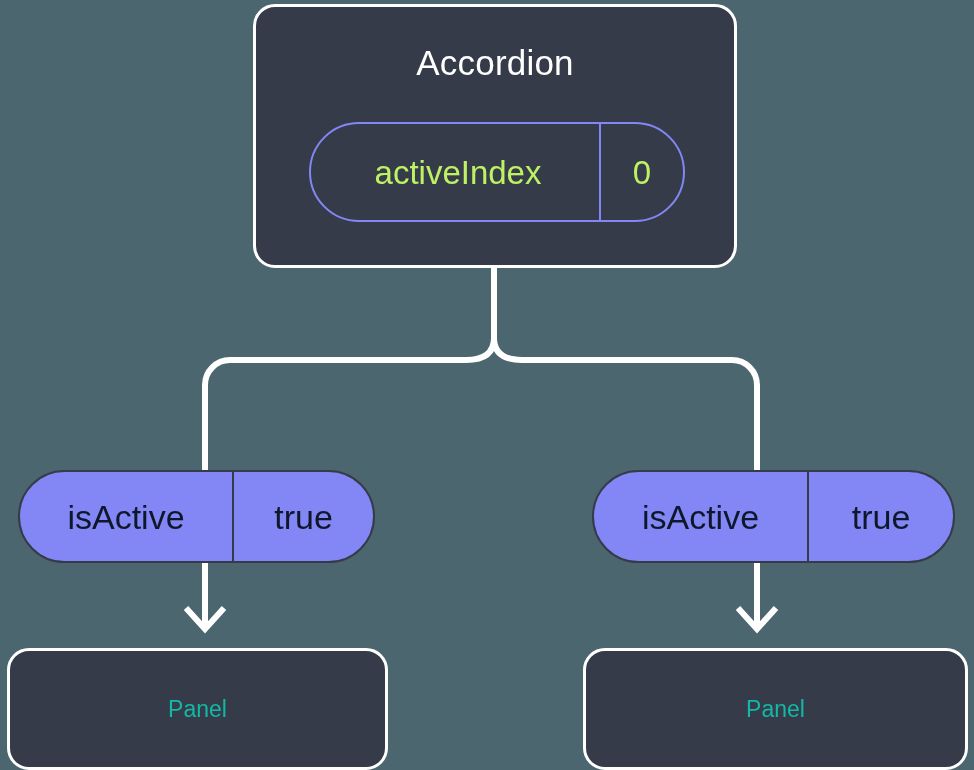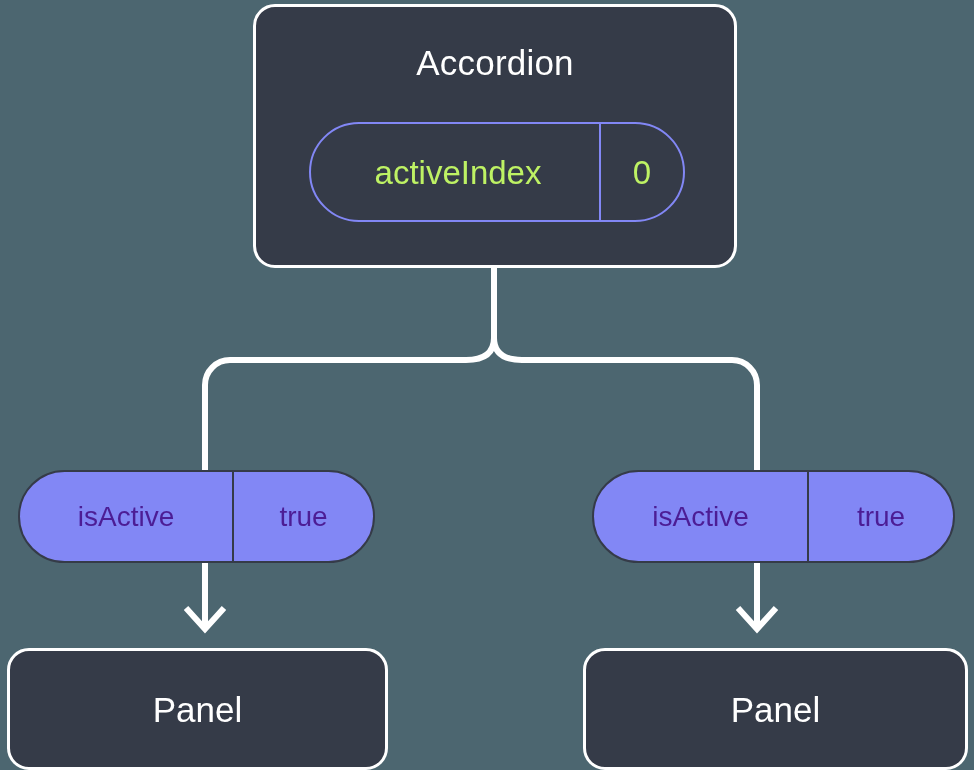--- a/index.html
+++ b/index.html
@@ -99,22 +99,22 @@
     background: #8287f5;
     border: 2px solid #353b48;
     border-radius: 999px;
     overflow: hidden;
   }
   .pill-filled .pill-key,
   .pill-filled .pill-val {
     display: flex;
     align-items: center;
     justify-content: center;
-    color: #4c1d95;
-    font-size: 28px;
+    color: #0f172a;
+    font-size: 34px;
     line-height: 1;
     user-select: none;
   }
   .pill-filled .pill-key {
     width: 212px;
   }
   .pill-filled .pill-val {
     flex: 1;
     border-left: 2px solid #353b48;
   }
@@ -145,22 +145,22 @@
   #panel-right {
     left: 583px;
     top: 648px;
     width: 385px;
     height: 122px;
     justify-content: center;
     border-bottom-left-radius: 22px;
     border-bottom-right-radius: 22px;
   }
   .panel-title {
-    color: #ffffff;
-    font-size: 35px;
+    color: #14b8a6;
+    font-size: 23px;
     line-height: 1;
     user-select: none;
   }
 </style>
 </head>
 <body>
 
 <div id="canvas">
 
   <svg id="wires" viewBox="0 0 974 770" width="974" height="770" fill="none">

